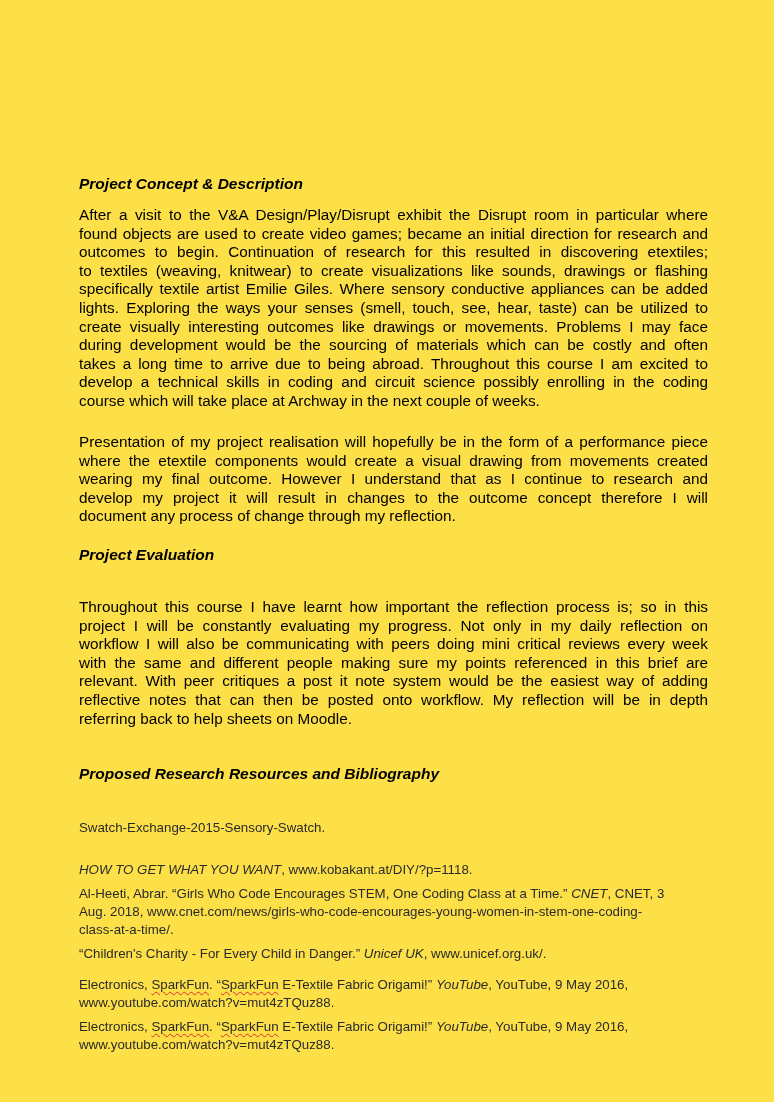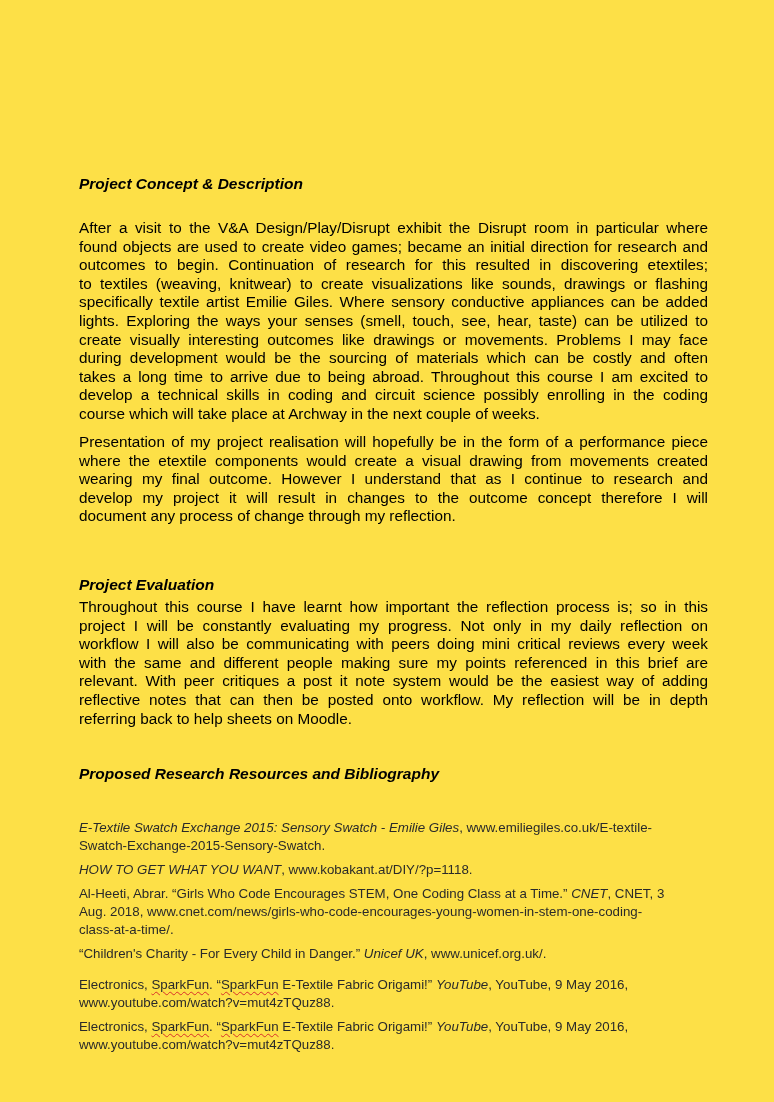--- a/index.html
+++ b/index.html
@@ -32,21 +32,21 @@
     }
     i { font-style: italic; }
   </style>
 </head>
 <body>
 
 <div class="page">
 
   <h2 class="heading" style="top:175px;">Project Concept &amp; Description</h2>
 
-  <div class="para" style="top:219px;">
+  <div class="para" style="top:206px;">
     <span class="ln">After a visit to the V&amp;A Design/Play/Disrupt exhibit the Disrupt room in particular where</span>
     <span class="ln">found objects are used to create video games; became an initial direction for research and</span>
     <span class="ln">outcomes to begin. Continuation of research for this resulted in discovering etextiles;</span>
     <span class="ln">to textiles (weaving, knitwear) to create visualizations like sounds, drawings or flashing</span>
     <span class="ln">specifically textile artist Emilie Giles. Where sensory conductive appliances can be added</span>
     <span class="ln">lights. Exploring the ways your senses (smell, touch, see, hear, taste) can be utilized to</span>
     <span class="ln">create visually interesting outcomes like drawings or movements.  Problems I may face</span>
     <span class="ln">during development would be the sourcing of materials which can be costly and often</span>
     <span class="ln">takes a long time to arrive due to being abroad. Throughout this course I am excited to</span>
     <span class="ln">develop a technical skills in coding and circuit science possibly enrolling in the coding</span>
@@ -54,36 +54,35 @@
   </div>
 
   <div class="para" style="top:433px;">
     <span class="ln">Presentation of my project realisation will hopefully be in the form of a performance piece</span>
     <span class="ln">where the etextile components would create a visual drawing from movements created</span>
     <span class="ln">wearing my final outcome. However I understand that as I continue to research and</span>
     <span class="ln">develop my project it will result in changes to the outcome concept therefore I will</span>
     <span class="ln last">document any process of change through my reflection.</span>
   </div>
 
-  <h2 class="heading" style="top:576px;">Project Evaluation</h2>
+  <h2 class="heading" style="top:546px;">Project Evaluation</h2>
 
   <div class="para" style="top:598px;">
     <span class="ln">Throughout this course I have learnt how important the reflection process is; so in this</span>
     <span class="ln">project I will be constantly evaluating my progress. Not only in my daily reflection on</span>
     <span class="ln">workflow I will also be communicating with peers doing mini critical reviews every week</span>
     <span class="ln">with the same and different people making sure my points referenced in this brief are</span>
     <span class="ln">relevant. With peer critiques a post it note system would be the easiest way of adding</span>
     <span class="ln">reflective notes that can then be posted onto workflow. My reflection will be in depth</span>
     <span class="ln last">referring back to help sheets on Moodle.</span>
   </div>
 
   <h2 class="heading" style="top:765px;">Proposed Research Resources and Bibliography</h2>
 
   <div class="bib" style="top:819px;">
-    <span class="ln"><i>E-Textile Swatch Exchange 2015: Sensory Swatch - Emilie Giles</i><span>, www.emiliegiles.co.uk/E-textile-</span></span>
     <span class="ln">Swatch-Exchange-2015-Sensory-Swatch.</span>
   </div>
 
   <div class="bib" style="top:861px;">
     <span class="ln"><i>HOW TO GET WHAT YOU WANT</i><span>, www.kobakant.at/DIY/?p=1118.</span></span>
   </div>
 
   <div class="bib" style="top:885px;">
     <span class="ln"><span>Al-Heeti, Abrar. “Girls Who Code Encourages STEM, One Coding Class at a Time.” </span><i>CNET</i><span>, CNET, 3</span></span>
     <span class="ln">Aug. 2018, www.cnet.com/news/girls-who-code-encourages-young-women-in-stem-one-coding-</span>

